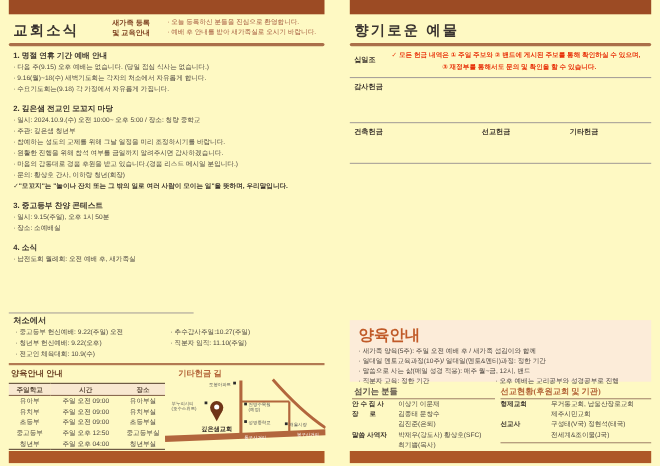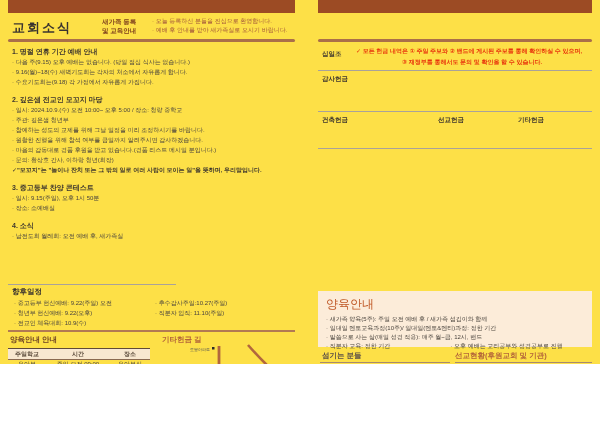--- a/index.html
+++ b/index.html
@@ -1,16 +1,16 @@
 <!DOCTYPE html>
 <html><head>
 <meta charset="utf-8">
 <style>
   html,body{margin:0;padding:0;background:#ffffff;}
-  #page{position:relative;width:600px;height:364px;background:#fde047;overflow:hidden;
+  #page{position:relative;width:600px;height:424px;background:#fef9c3;overflow:hidden;
         font-family:"Liberation Sans","DejaVu Sans",sans-serif;color:#46403a;}
   .abs{position:absolute;}
   .bar{background:#9c4b24;height:13px;}
   .bar-bottom{background:#ae5827;height:11px;}
   .page-title{font-size:13px;font-weight:bold;color:#3a3430;letter-spacing:2px;white-space:nowrap;}
   .thick-rule{height:3px;background:#aa6f49;border-radius:2px;}
   .thin-rule{height:1px;background:#a9a29a;}
   .brown-rule{height:2px;background:#b27a52;}
   .nc-label{font-size:6.5px;font-weight:bold;color:#7b3c1c;line-height:9px;white-space:nowrap;}
   .nc-bullet{font-size:6px;color:#a3573b;line-height:9px;white-space:nowrap;}
@@ -19,21 +19,21 @@
   .note{font-size:6px;font-weight:bold;color:#3c352e;line-height:10px;white-space:nowrap;}
   .sub-head{font-size:7.5px;font-weight:bold;white-space:nowrap;}
   .col{display:flex;flex-direction:column;}
   table.ss{border-collapse:collapse;width:142px;border-top:1.5px solid #5f4a38;border-bottom:1.5px solid #5f4a38;}
   table.ss th{background:#f8e8d0;font-size:6px;font-weight:bold;color:#5a4a3a;height:10px;
               border-bottom:1px solid #8a6a50;text-align:center;padding:0;}
   table.ss td{font-size:6px;color:#4a443e;height:9.6px;text-align:center;padding:0;white-space:nowrap;}
   .offer-label{font-size:6.5px;font-weight:bold;color:#3c352e;white-space:nowrap;}
   .notice{font-size:6px;font-weight:600;color:#e8340c;line-height:11px;white-space:nowrap;}
   .nurture-box{background:#fcecd9;}
-  .nurture-head{font-size:12px;font-weight:normal;color:#c05a28;white-space:nowrap;}
+  .nurture-head{font-size:14px;font-weight:bold;color:#c05a28;white-space:nowrap;}
   .mini-table{font-size:6px;color:#4a443e;}
   .mini-row{display:flex;line-height:9.2px;}
   .mini-role{width:42px;font-weight:bold;color:#3c352e;white-space:pre;flex-shrink:0;}
   .mini-names{white-space:nowrap;}
 </style>
 </head>
 <body>
 
 <div id="page">
 
@@ -74,21 +74,21 @@
       <span class="item">· 일시: 9.15(주일), 오후 1시 50분</span>
       <span class="item">· 장소: 소예배실</span>
     </div>
     <div class="col">
       <span class="sec-head">4. 소식</span>
       <span class="item">· 남전도회 월례회: 오전 예배 후, 새가족실</span>
     </div>
   </div>
 
   <div class="abs thin-rule" style="left:8px;top:284px;width:168px;"></div>
-  <div class="abs sub-head" style="left:12px;top:287px;color:#3c352e;">향후일정</div>
+  <div class="abs sub-head" style="left:12px;top:287px;color:#3c352e;">처소에서</div>
   <div class="abs col" style="left:14px;top:298px;">
     <span class="item">· 중고등부 헌신예배: 9.22(주일) 오전</span>
     <span class="item">· 청년부 헌신예배: 9.22(오후)</span>
     <span class="item">· 전교인 체육대회: 10.9(수)</span>
   </div>
   <div class="abs col" style="left:155px;top:298px;">
     <span class="item">· 추수감사주일:10.27(주일)</span>
     <span class="item">· 직분자 임직: 11.10(주일)</span>
   </div>
   <div class="abs brown-rule" style="left:8px;top:330px;width:287px;"></div>
@@ -158,20 +158,21 @@
       <circle cx="47" cy="27.5" r="6" fill="#6f3517"></circle>
       <circle cx="47" cy="27" r="2.3" fill="#ffffff"></circle>
     </g>
     <text x="33" y="48.5" font-size="5.6" font-weight="bold" fill="#38302a">깊은샘교회</text>
   </svg>
 
   <div class="abs bar-bottom" style="left:8px;top:410px;width:287px;"></div>
 
   <div class="abs bar" style="left:318px;top:0;width:274px;"></div>
 
+  <div class="abs page-title" style="left:322px;top:19px;">향기로운 예물</div>
   <div class="abs thick-rule" style="left:318px;top:39px;width:274px;"></div>
 
   <div class="abs offer-label" style="left:322px;top:50px;">십일조</div>
   <div class="abs col" style="left:356px;top:46px;width:236px;">
     <span class="notice">✓ 모든 헌금 내역은 ① 주일 주보와 ② 밴드에 게시된 주보를 통해 확인하실 수 있으며,</span>
     <span class="notice" style="padding-left:46px;">③ 재정부를 통해서도 문의 및 확인을 할 수 있습니다.</span>
   </div>
 
   <div class="abs thin-rule" style="left:318px;top:70px;width:274px;"></div>
   <div class="abs offer-label" style="left:322px;top:75px;">감사헌금</div>
@@ -188,21 +189,21 @@
       <span class="item" style="line-height:9px;">· 일대일 멘토교육과정(10주)/ 일대일(멘토&amp;멘티)과정: 정한 기간</span>
       <span class="item" style="line-height:9px;">· 말씀으로 사는 삶(매일 성경 적용): 매주 월~금, 12시, 밴드</span>
       <span style="display:flex;line-height:9px;">
         <span class="item" style="line-height:9px;">· 직분자 교육: 정한 기간</span>
         <span class="item" style="line-height:9px;margin-left:60px;">· 오후 예배는 교리공부와 성경공부로 진행</span>
       </span>
     </div>
   </div>
 
   <div class="abs sub-head" style="left:322px;top:351px;color:#5b5047;">섬기는 분들</div>
-  <div class="abs sub-head" style="left:455px;top:351px;color:#b4663a;">선교현황(후원교회 및 기관)</div>
+  <div class="abs sub-head" style="left:455px;top:351px;color:#b4663a;font-family:Liberation Serif, serif;">선교현황(후원교회 및 기관)</div>
 
   <div class="abs mini-table" style="left:320px;top:362px;width:130px;border-top:1px solid #a78a6f;border-bottom:1px solid #a78a6f;padding:1px 0;">
     <div class="mini-row">
       <span class="mini-role">안 수 집 사</span>
       <span class="mini-names">이상기 이문재</span>
     </div>
     <div class="mini-row">
       <span class="mini-role">장      로</span>
       <span class="mini-names">김종태 문창수</span>
     </div>

